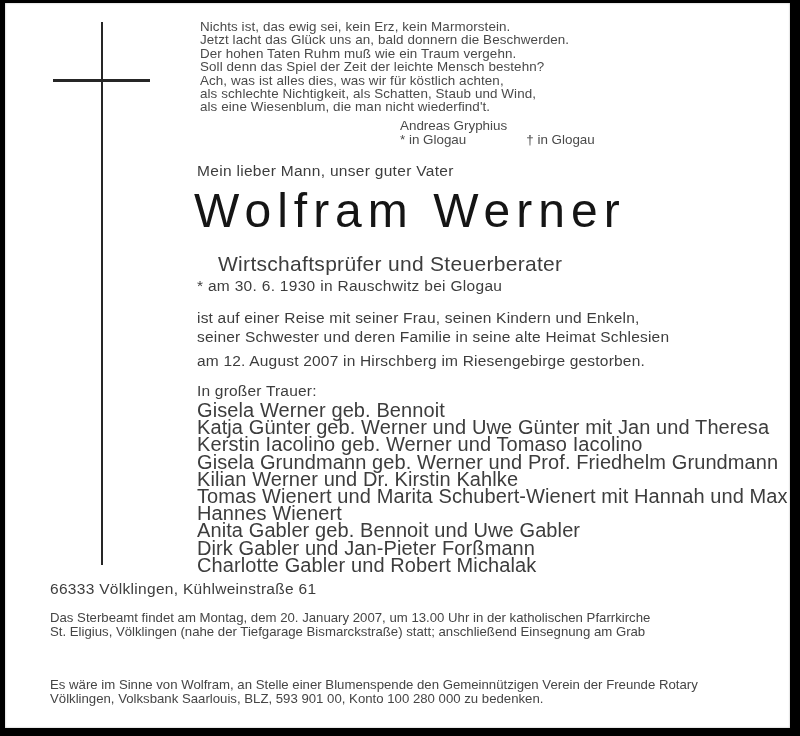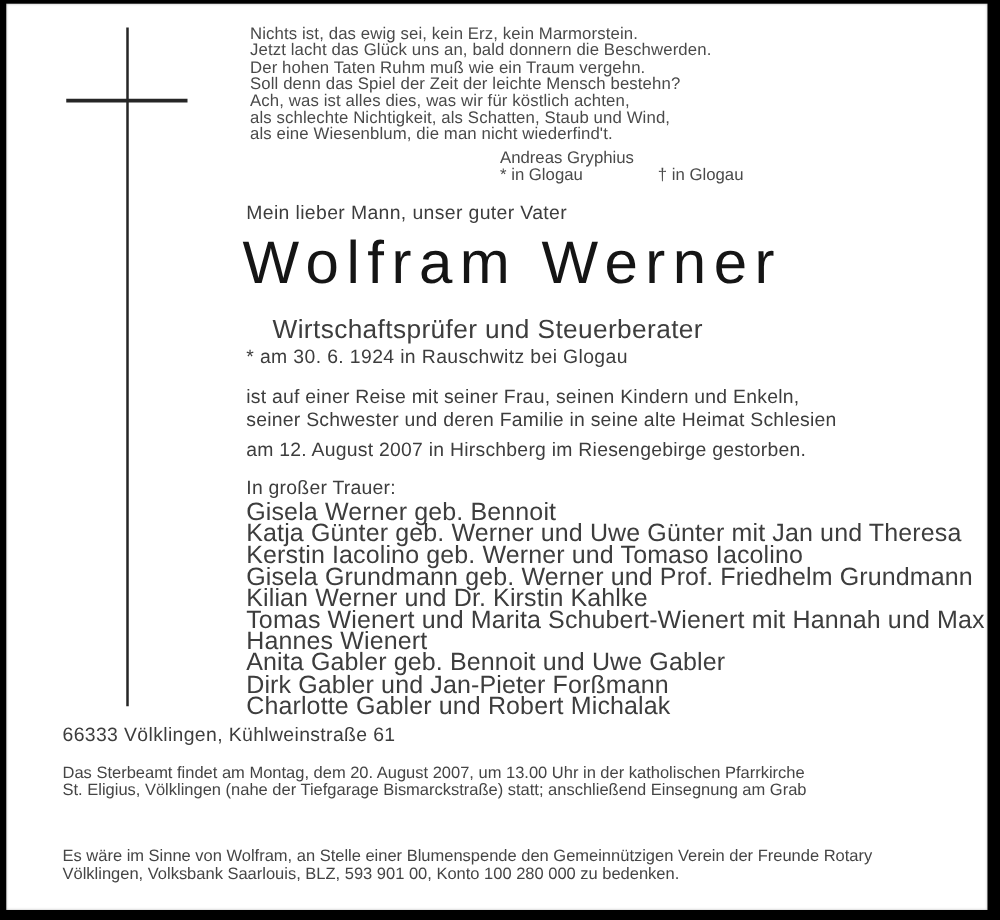--- a/index.html
+++ b/index.html
@@ -180,21 +180,21 @@
         <span>† in Glogau</span>
       </div>
     </div>
 
     <div class="abs intro">Mein lieber Mann, unser guter Vater</div>
 
     <div class="abs deceased-name">Wolfram Werner</div>
 
     <div class="abs profession">Wirtschaftsprüfer und Steuerberater</div>
 
-    <div class="abs birth-line">* am 30. 6. 1924 in Rauschwitz bei Glogau</div>
+    <div class="abs birth-line">* am 30. 6. 1930 in Rauschwitz bei Glogau</div>
 
     <div class="abs death-lines">
         <div>ist auf einer Reise mit seiner Frau, seinen Kindern und Enkeln,</div>
         <div>seiner Schwester und deren Familie in seine alte Heimat Schlesien</div>
       </div>
 
     <div class="abs death-date">am 12. August 2007 in Hirschberg im Riesengebirge gestorben.</div>
 
     <div class="abs trauer-header">In großer Trauer:</div>
 
@@ -207,21 +207,21 @@
         <div>Tomas Wienert und Marita Schubert-Wienert mit Hannah und Max</div>
         <div>Hannes Wienert</div>
         <div>Anita Gabler geb. Bennoit und Uwe Gabler</div>
         <div>Dirk Gabler und Jan-Pieter Forßmann</div>
         <div>Charlotte Gabler und Robert Michalak</div>
       </div>
 
     <div class="abs address">66333 Völklingen, Kühlweinstraße 61</div>
 
     <div class="abs small-print service">
-        <div>Das Sterbeamt findet am Montag, dem 20. August 2007, um 13.00 Uhr in der katholischen Pfarrkirche</div>
+        <div>Das Sterbeamt findet am Montag, dem 20. January 2007, um 13.00 Uhr in der katholischen Pfarrkirche</div>
         <div>St. Eligius, Völklingen (nahe der Tiefgarage Bismarckstraße) statt; anschließend Einsegnung am Grab</div>
       </div>
 
     <div class="abs small-print donation">
         <div>Es wäre im Sinne von Wolfram, an Stelle einer Blumenspende den Gemeinnützigen Verein der Freunde Rotary</div>
         <div>Völklingen, Volksbank Saarlouis, BLZ, 593 901 00, Konto 100 280 000 zu bedenken.</div>
       </div>
 
 
   </div>

